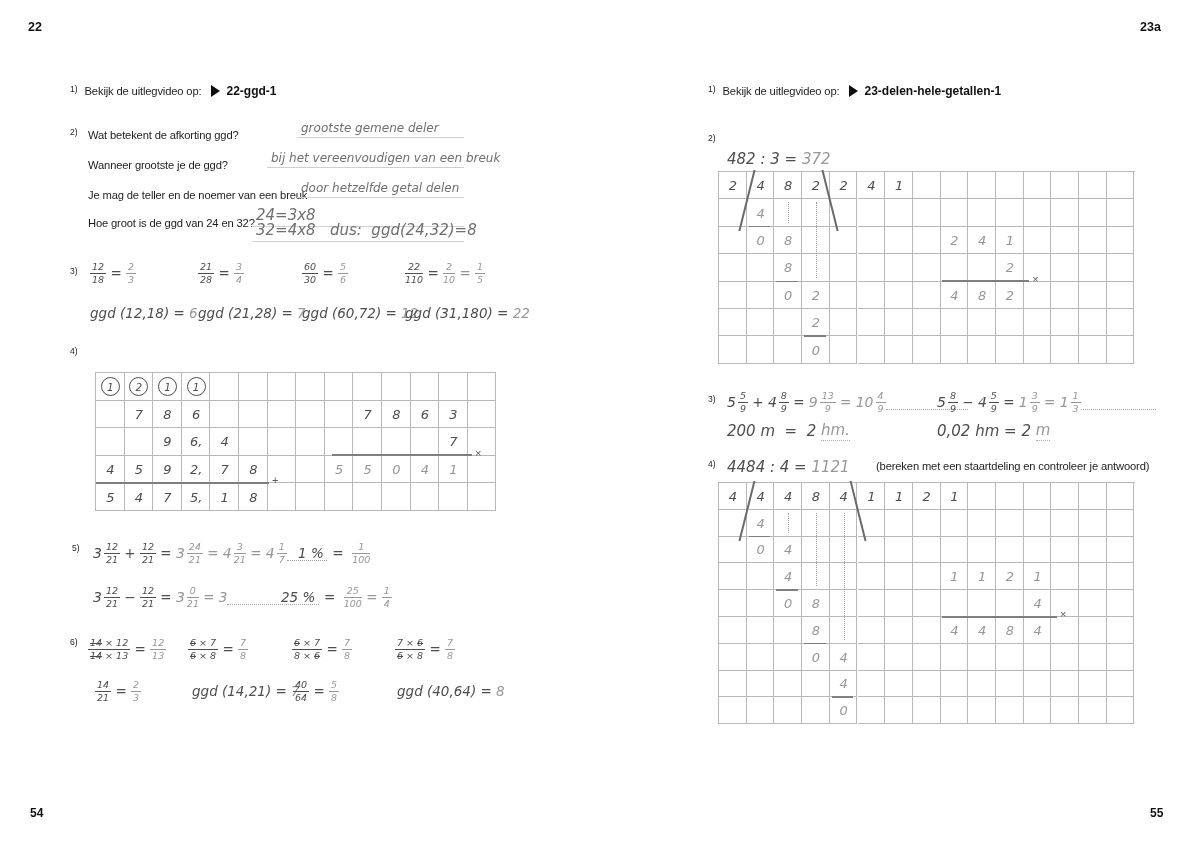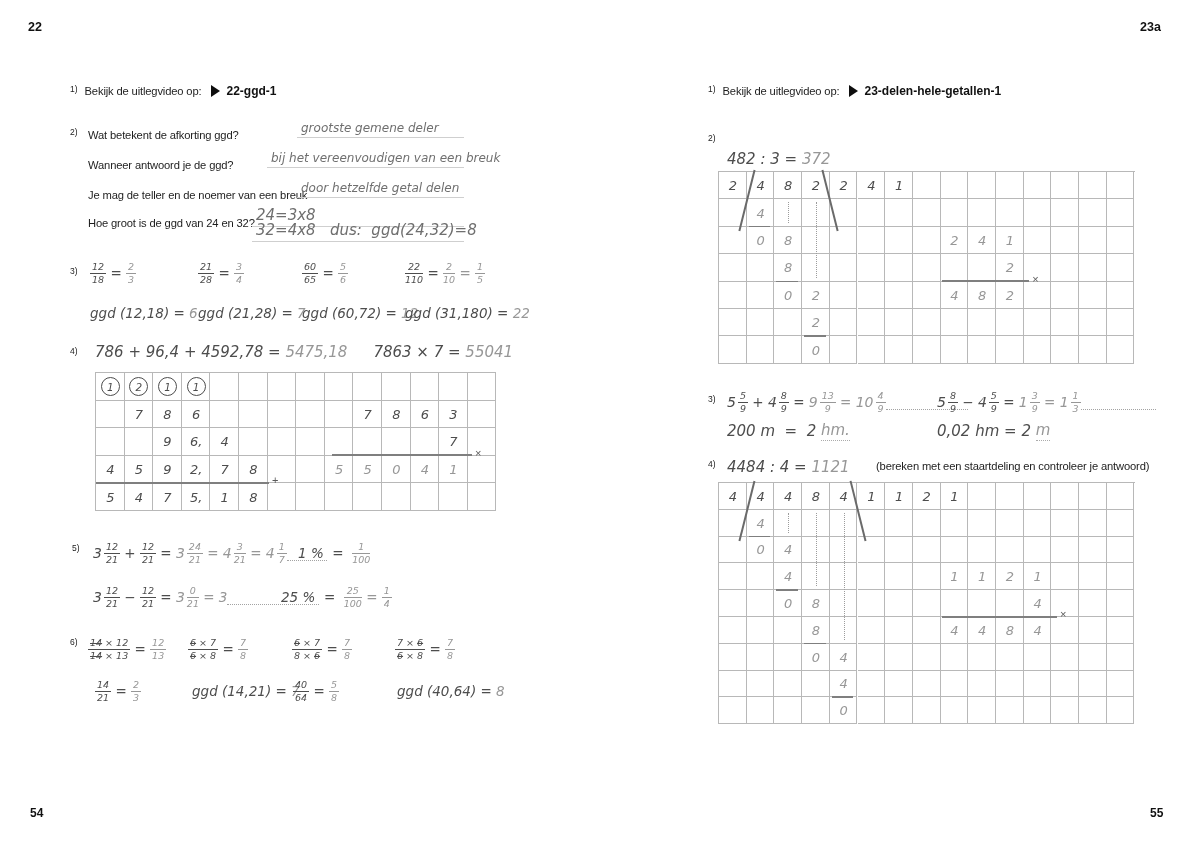--- a/index.html
+++ b/index.html
@@ -59,40 +59,39 @@
   <div class="abs vrow" style="left:70px;top:84px">
     <span class="sup">1)</span>
     <span class="print">Bekijk de uitlegvideo op:</span>
     <span class="play"></span>
     <span class="vtitle">22-ggd-1</span>
   </div>
 
   <div class="abs sup" style="left:70px;top:127px">2)</div>
   <div class="abs print" style="left:88px;top:129px">Wat betekent de afkorting ggd?</div>
   <div class="abs answer" style="left:297px;top:121px;width:163px">grootste gemene deler</div>
-  <div class="abs print" style="left:88px;top:159px">Wanneer antwoord je de ggd?</div>
+  <div class="abs print" style="left:88px;top:159px">Wanneer grootste je de ggd?</div>
   <div class="abs answer" style="left:267px;top:151px;width:193px">bij het vereenvoudigen van een breuk</div>
   <div class="abs print" style="left:88px;top:189px">Je mag de teller en de noemer van een breuk</div>
   <div class="abs answer" style="left:297px;top:181px;width:163px">door hetzelfde getal delen</div>
   <div class="abs print" style="left:88px;top:217px">Hoe groot is de ggd van 24 en 32?</div>
   <div class="abs answer small" style="left:252px;top:206px;width:208px">24=3x8</div>
   <div class="abs answer small" style="left:252px;top:221px;width:208px">32=4x8   dus:  ggd(24,32)=8</div>
 
   <div class="abs sup" style="left:70px;top:266px">3)</div>
   <div class="abs tl hw" style="left:90px;top:258px;height:30px"><span class="mix"><span class="frac"><span class="num">12</span><span class="den">18</span></span></span><span> = </span><span class="lt mix"><span class="frac"><span class="num">2</span><span class="den">3</span></span></span></div>
   <div class="abs tl hw" style="left:198px;top:258px;height:30px"><span class="mix"><span class="frac"><span class="num">21</span><span class="den">28</span></span></span><span> = </span><span class="lt mix"><span class="frac"><span class="num">3</span><span class="den">4</span></span></span></div>
-  <div class="abs tl hw" style="left:302px;top:258px;height:30px"><span class="mix"><span class="frac"><span class="num">60</span><span class="den">65</span></span></span><span> = </span><span class="lt mix"><span class="frac"><span class="num">5</span><span class="den">6</span></span></span></div>
+  <div class="abs tl hw" style="left:302px;top:258px;height:30px"><span class="mix"><span class="frac"><span class="num">60</span><span class="den">30</span></span></span><span> = </span><span class="lt mix"><span class="frac"><span class="num">5</span><span class="den">6</span></span></span></div>
   <div class="abs tl hw" style="left:405px;top:258px;height:30px"><span class="mix"><span class="frac"><span class="num">22</span><span class="den">110</span></span></span><span> = </span><span class="lt mix"><span class="frac"><span class="num">2</span><span class="den">10</span></span></span><span class="lt"> = </span><span class="lt mix"><span class="frac"><span class="num">1</span><span class="den">5</span></span></span></div>
   <div class="abs tl hw" style="left:90px;top:301px;height:24px"><span>ggd (12,18) = </span><span class="lt">6</span></div>
   <div class="abs tl hw" style="left:198px;top:301px;height:24px"><span>ggd (21,28) = </span><span class="lt">7</span></div>
   <div class="abs tl hw" style="left:302px;top:301px;height:24px"><span>ggd (60,72) = </span><span class="lt">12</span></div>
   <div class="abs tl hw" style="left:405px;top:301px;height:24px"><span>ggd (31,180) = </span><span class="lt">22</span></div>
 
   <div class="abs sup" style="left:70px;top:346px">4)</div>
-  <div class="abs tl hw big" style="left:95px;top:340px;height:24px"><span>786 + 96,4 + 4592,78 = </span><span class="lt">5475,18</span><span style="display: inline-block; width: 26px;"></span><span>7863 × 7 = </span><span class="lt">55041</span></div>
   <div class="grid" style="left: 95px; top: 372px; width: 400.4px; height: 138px;">
       <div class="cell" style="left: 0px; top: 0px; width: 28.6px; height: 27.6px;"></div>
       <div class="cell" style="left: 28.6px; top: 0px; width: 28.6px; height: 27.6px;"></div>
       <div class="cell" style="left: 57.2px; top: 0px; width: 28.6px; height: 27.6px;"></div>
       <div class="cell" style="left: 85.8px; top: 0px; width: 28.6px; height: 27.6px;"></div>
       <div class="cell" style="left: 114.4px; top: 0px; width: 28.6px; height: 27.6px;"></div>
       <div class="cell" style="left: 143px; top: 0px; width: 28.6px; height: 27.6px;"></div>
       <div class="cell" style="left: 171.6px; top: 0px; width: 28.6px; height: 27.6px;"></div>
       <div class="cell" style="left: 200.2px; top: 0px; width: 28.6px; height: 27.6px;"></div>
       <div class="cell" style="left: 228.8px; top: 0px; width: 28.6px; height: 27.6px;"></div>

